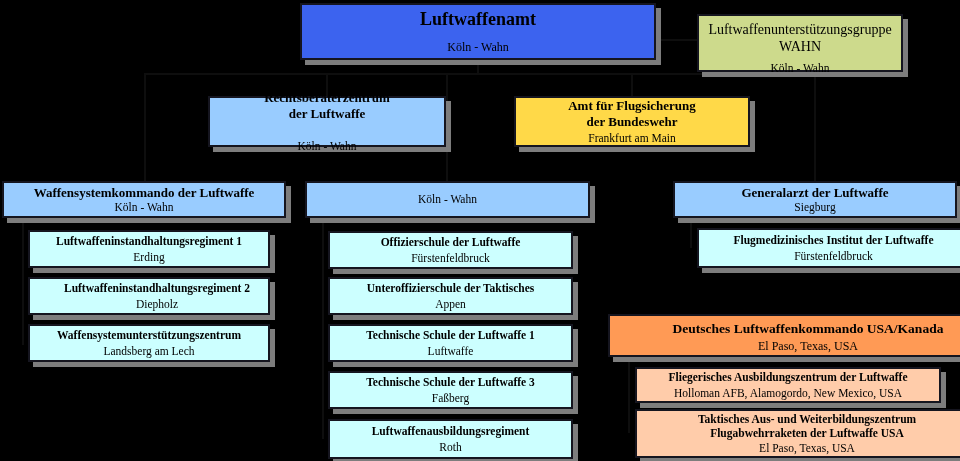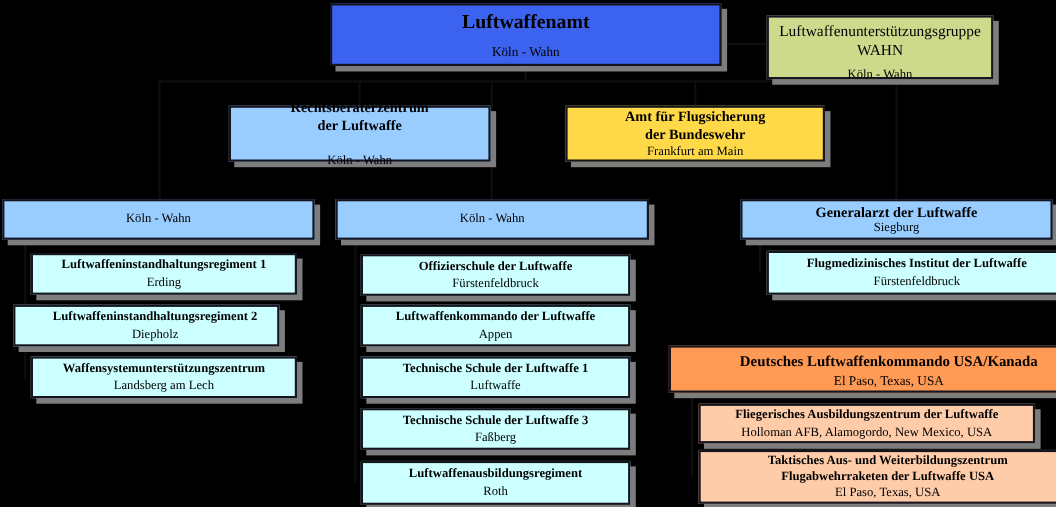--- a/index.html
+++ b/index.html
@@ -38,21 +38,21 @@
   #b-waffensystemkommando .box-title,
   #b-ausbildungskommando .box-title,
   #b-generalarzt .box-title{font-size:13px;}
   #b-waffensystemkommando .box-loc,
   #b-ausbildungskommando .box-loc,
   #b-generalarzt .box-loc{margin-top:0;}
 
   
   .cyan{background:#ccffff;width:242px;height:38px;}
   #b-lir1{left:28px;top:230px;}
-  #b-lir2{left:12px;top:277px;padding-left:19px;}
+  #b-lir2{left:28px;top:277px;padding-left:19px;}
   #b-wsuz{left:28px;top:324px;}
   #b-offz{left:328px;top:231px;width:245px;}
   #b-uffz{left:328px;top:277px;width:245px;}
   #b-ts1{left:328px;top:324px;width:245px;}
   #b-ts3{left:328px;top:371px;width:245px;}
   #b-lwar{left:328px;top:419px;width:245px;height:40px;}
   #b-flugmed{left:697px;top:228px;width:273px;height:40px;}
 
   
   #b-usakanada{left:608px;top:314px;width:400px;height:43px;background:#ff9a55;justify-content:flex-end;}
@@ -94,20 +94,21 @@
 der Luftwaffe</span>
     <span class="box-loc">Köln - Wahn</span>
   </div>
   <div class="box" id="b-flugsicherung">
     <span class="box-title">Amt für Flugsicherung
 der Bundeswehr</span>
     <span class="box-loc">Frankfurt am Main</span>
   </div>
 
   <div class="box" id="b-waffensystemkommando">
+    <span class="box-title">Waffensystemkommando der Luftwaffe</span>
     <span class="box-loc">Köln - Wahn</span>
   </div>
   <div class="box" id="b-ausbildungskommando">
     <span class="box-loc">Köln - Wahn</span>
   </div>
   <div class="box" id="b-generalarzt">
     <span class="box-title">Generalarzt der Luftwaffe</span>
     <span class="box-loc">Siegburg</span>
   </div>
 
@@ -122,21 +123,21 @@
   <div class="box cyan" id="b-wsuz">
     <span class="box-title">Waffensystemunterstützungszentrum</span>
     <span class="box-loc">Landsberg am Lech</span>
   </div>
 
   <div class="box cyan" id="b-offz">
     <span class="box-title">Offizierschule der Luftwaffe</span>
     <span class="box-loc">Fürstenfeldbruck</span>
   </div>
   <div class="box cyan" id="b-uffz">
-    <span class="box-title">Luftwaffenkommando der Luftwaffe</span>
+    <span class="box-title">Unteroffizierschule der Taktisches</span>
     <span class="box-loc">Appen</span>
   </div>
   <div class="box cyan" id="b-ts1">
     <span class="box-title">Technische Schule der Luftwaffe 1</span>
     <span class="box-loc">Luftwaffe</span>
   </div>
   <div class="box cyan" id="b-ts3">
     <span class="box-title">Technische Schule der Luftwaffe 3</span>
     <span class="box-loc">Faßberg</span>
   </div>

